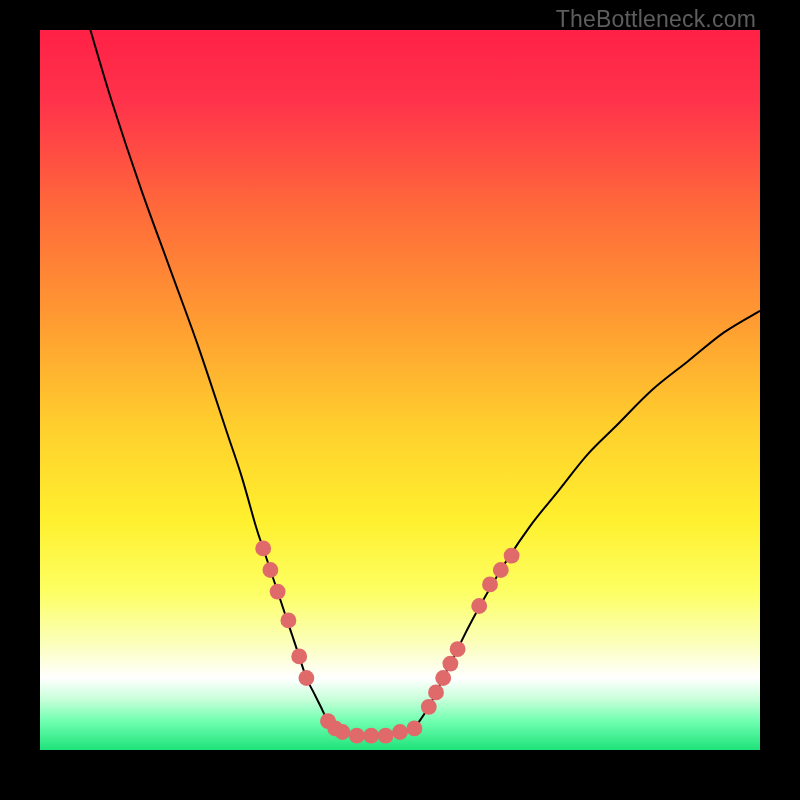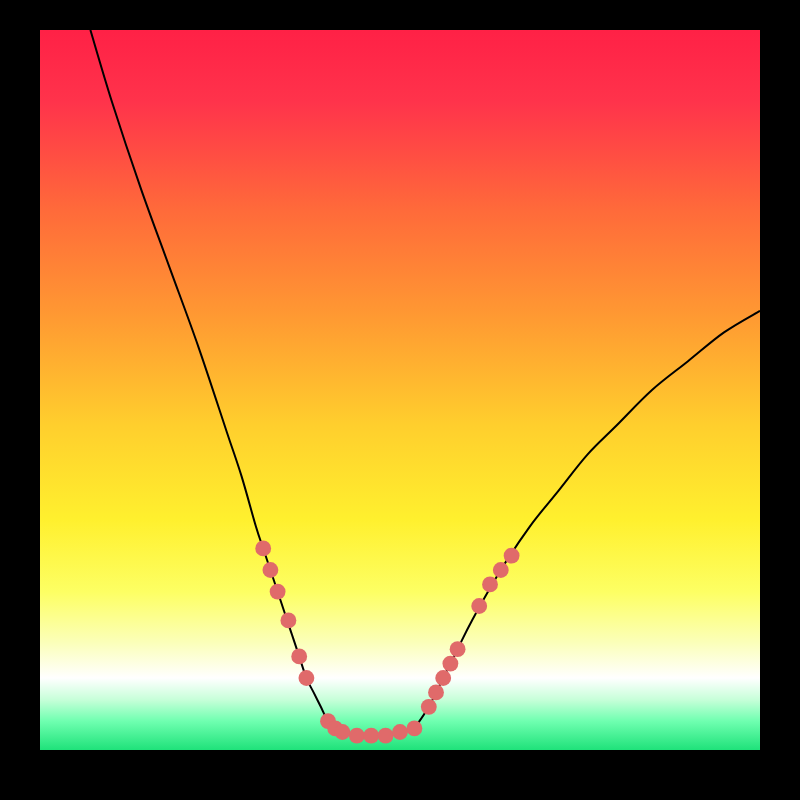--- a/index.html
+++ b/index.html
@@ -42,20 +42,21 @@
     font-size: 23px;
     font-weight: 500;
     z-index: 5;
     letter-spacing: 0.2px;
   }
 </style>
 </head>
 <body>
 
 <div class="container">
+  <div class="watermark">TheBottleneck.com</div>
   <div class="plot-area">
     <svg class="gradient-bg" viewBox="0 0 100 100" preserveAspectRatio="none">
       <defs>
         <linearGradient id="bgGrad" x1="0" y1="0" x2="0" y2="1">
           <stop offset="0%" stop-color="#ff2146"></stop>
           <stop offset="10%" stop-color="#ff334b"></stop>
           <stop offset="25%" stop-color="#ff6a3a"></stop>
           <stop offset="40%" stop-color="#ff9a32"></stop>
           <stop offset="55%" stop-color="#ffcf2d"></stop>
           <stop offset="68%" stop-color="#fff02e"></stop>

